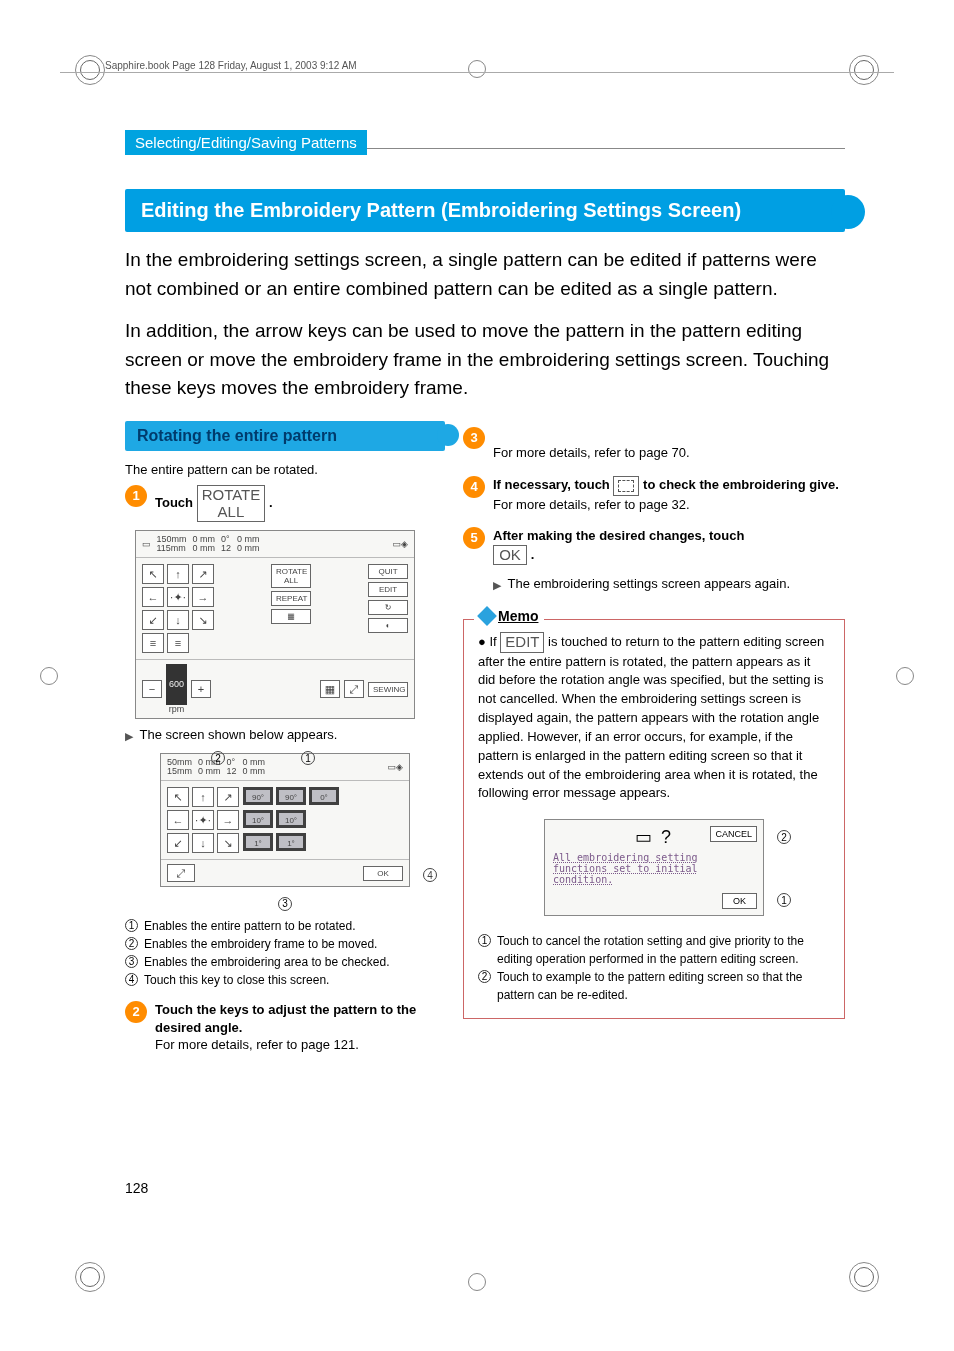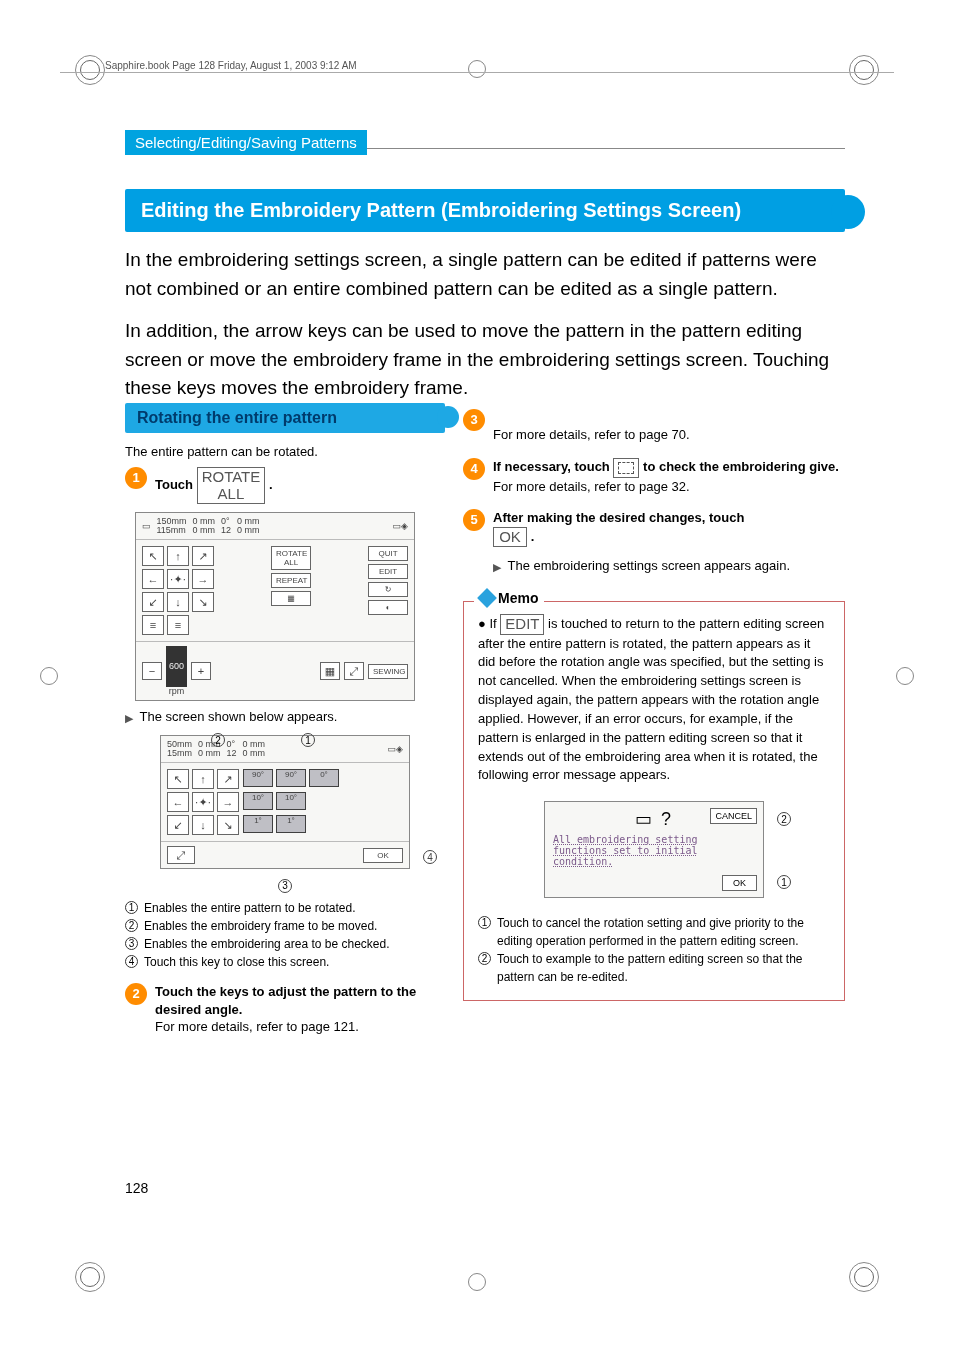--- a/index.html
+++ b/index.html
@@ -52,21 +52,21 @@
     position: absolute; right: -20px; top: 6px;
     width: 34px; height: 34px; background: #009fe3; border-radius: 50%;
   }
 
   .intro {
     font-size: 19px;
     line-height: 1.5;
     margin-top: 14px;
   }
 
-  .columns { display: flex; gap: 18px; }
+  .columns { display: flex; gap: 18px; margin-top: 18px; }
   .col { flex: 1; }
   .col-left { flex: 0 0 320px; }
 
   .sub-banner {
     background: #1ea8e4;
     color: #003b6c;
     font-weight: bold;
     font-size: 16px;
     padding: 6px 12px;
     border-radius: 2px;
@@ -142,42 +142,42 @@
 
   .screenshot2 {
     border: 1px solid #888;
     background: #f7f7f5;
     font-size: 9px;
     color: #444;
     width: 250px;
     margin: 6px auto;
   }
   .ss2-rotbtns { display:flex; gap:3px; flex-wrap:wrap; width:100px;}
-  .rot-btn { border:1px solid #404040; background:#bfbfc5; width:30px; height:18px; display:flex; align-items:flex-start; justify-content:center; font-size:8px;}
+  .rot-btn { border:3px solid #404040; background:#bfbfc5; width:30px; height:18px; display:flex; align-items:flex-end; justify-content:center; font-size:8px;}
 
   .callout { font-size:10px; display:inline-flex; align-items:center; justify-content:center; width:14px;height:14px;border:1px solid #444;border-radius:50%; }
 
   .list-callouts { font-size:12px; line-height:1.5; margin-top:6px; }
   .list-callouts div { display:flex; gap:6px;}
   .lc-num { font-size:10px; border:1px solid #333; border-radius:50%; width:13px; height:13px; display:inline-flex; align-items:center; justify-content:center; margin-top:2px; flex-shrink:0;}
 
   .sub-bullet { display:flex; gap:6px; margin-top:8px; font-size:13px; }
   .sub-bullet .tri { color:#555; font-size:11px; margin-top:3px;}
 
   .memo {
     border: 1px solid #c66;
     margin-top: 26px;
     padding: 12px 14px 14px;
     position: relative;
   }
   .memo-label {
     position: absolute; top: -12px; left: 10px;
     background: #fff; padding: 0 6px;
     font-weight: bold; font-size: 14px;
-    display:flex; align-items:center; gap:4px;
+    display:flex; align-items:center; gap:4px;text-decoration:underline;
   }
   .memo-label .leaf { width:14px;height:14px;background:#2aa2de;transform:rotate(45deg);}
   .memo-text { font-size:13px; line-height:1.45; }
 
   .error-box {
     border:1px solid #888; background:#f7f7f5;
     width:220px; margin:16px auto 0; padding:6px 8px 30px; position:relative;
   }
   .error-icon { text-align:center; font-size:18px; letter-spacing:2px;}
   .error-msg { font-family: monospace; font-size:10px; color:#7c5a8b; margin-top:4px;}

